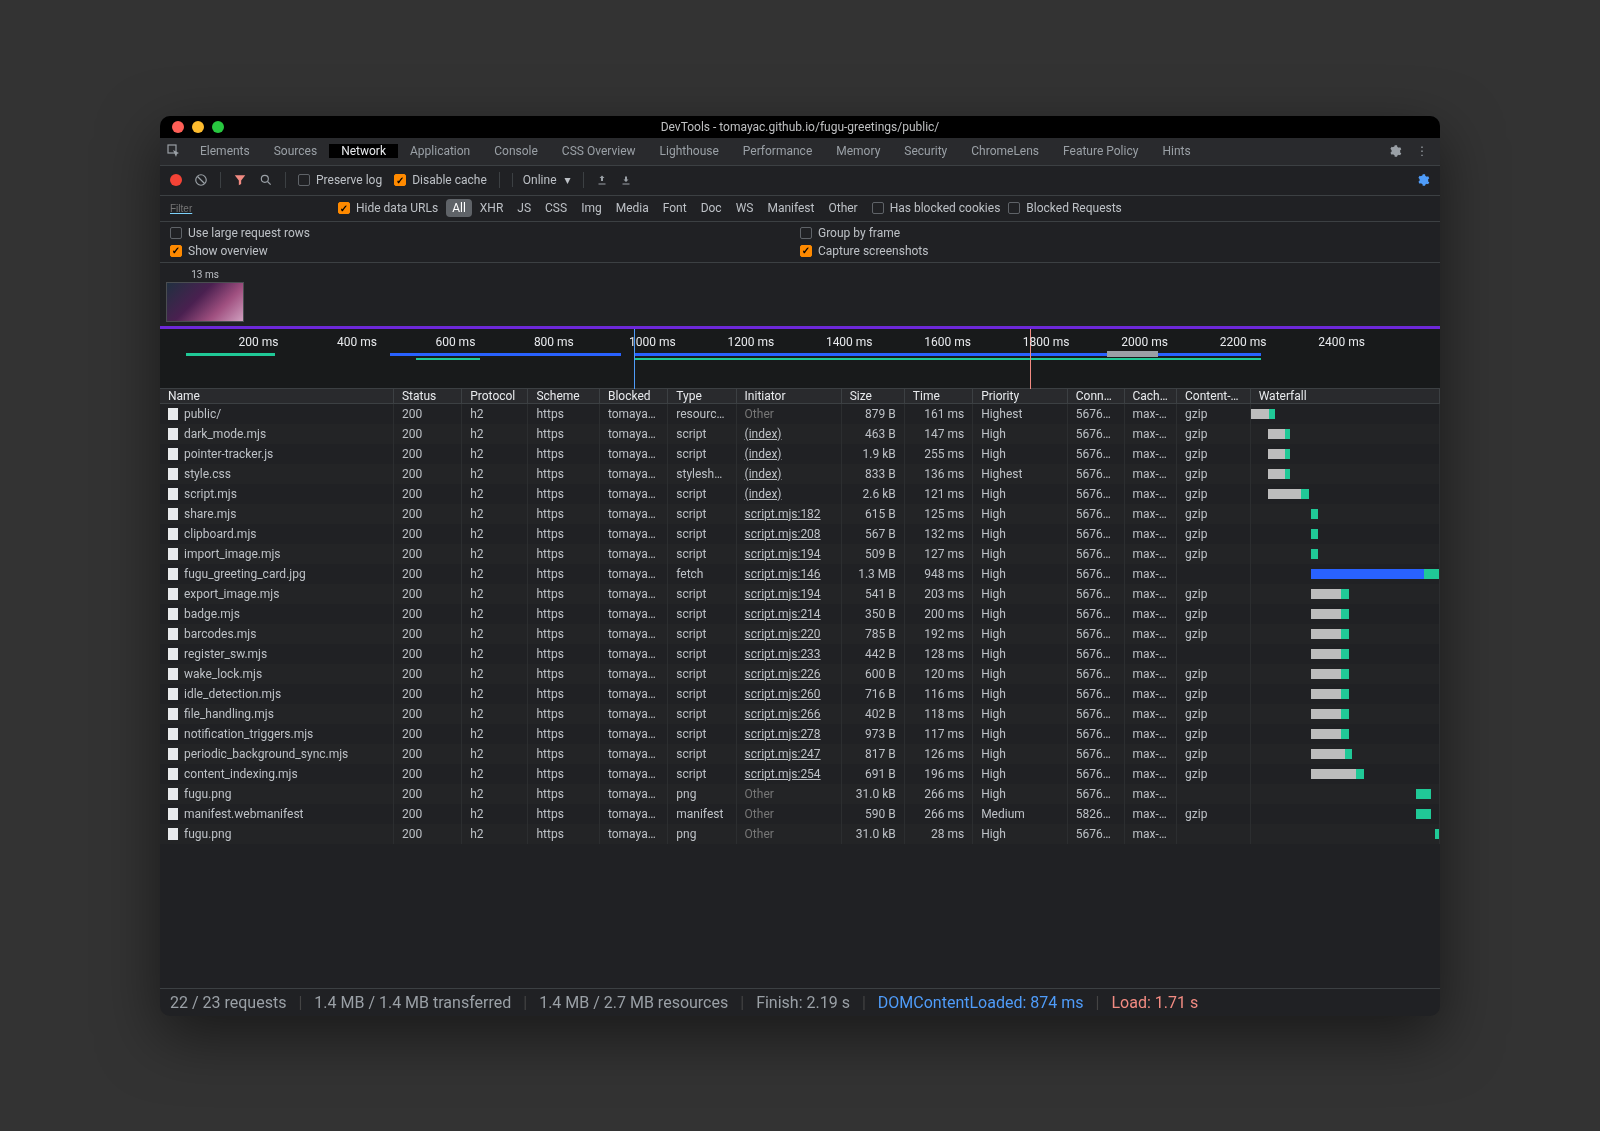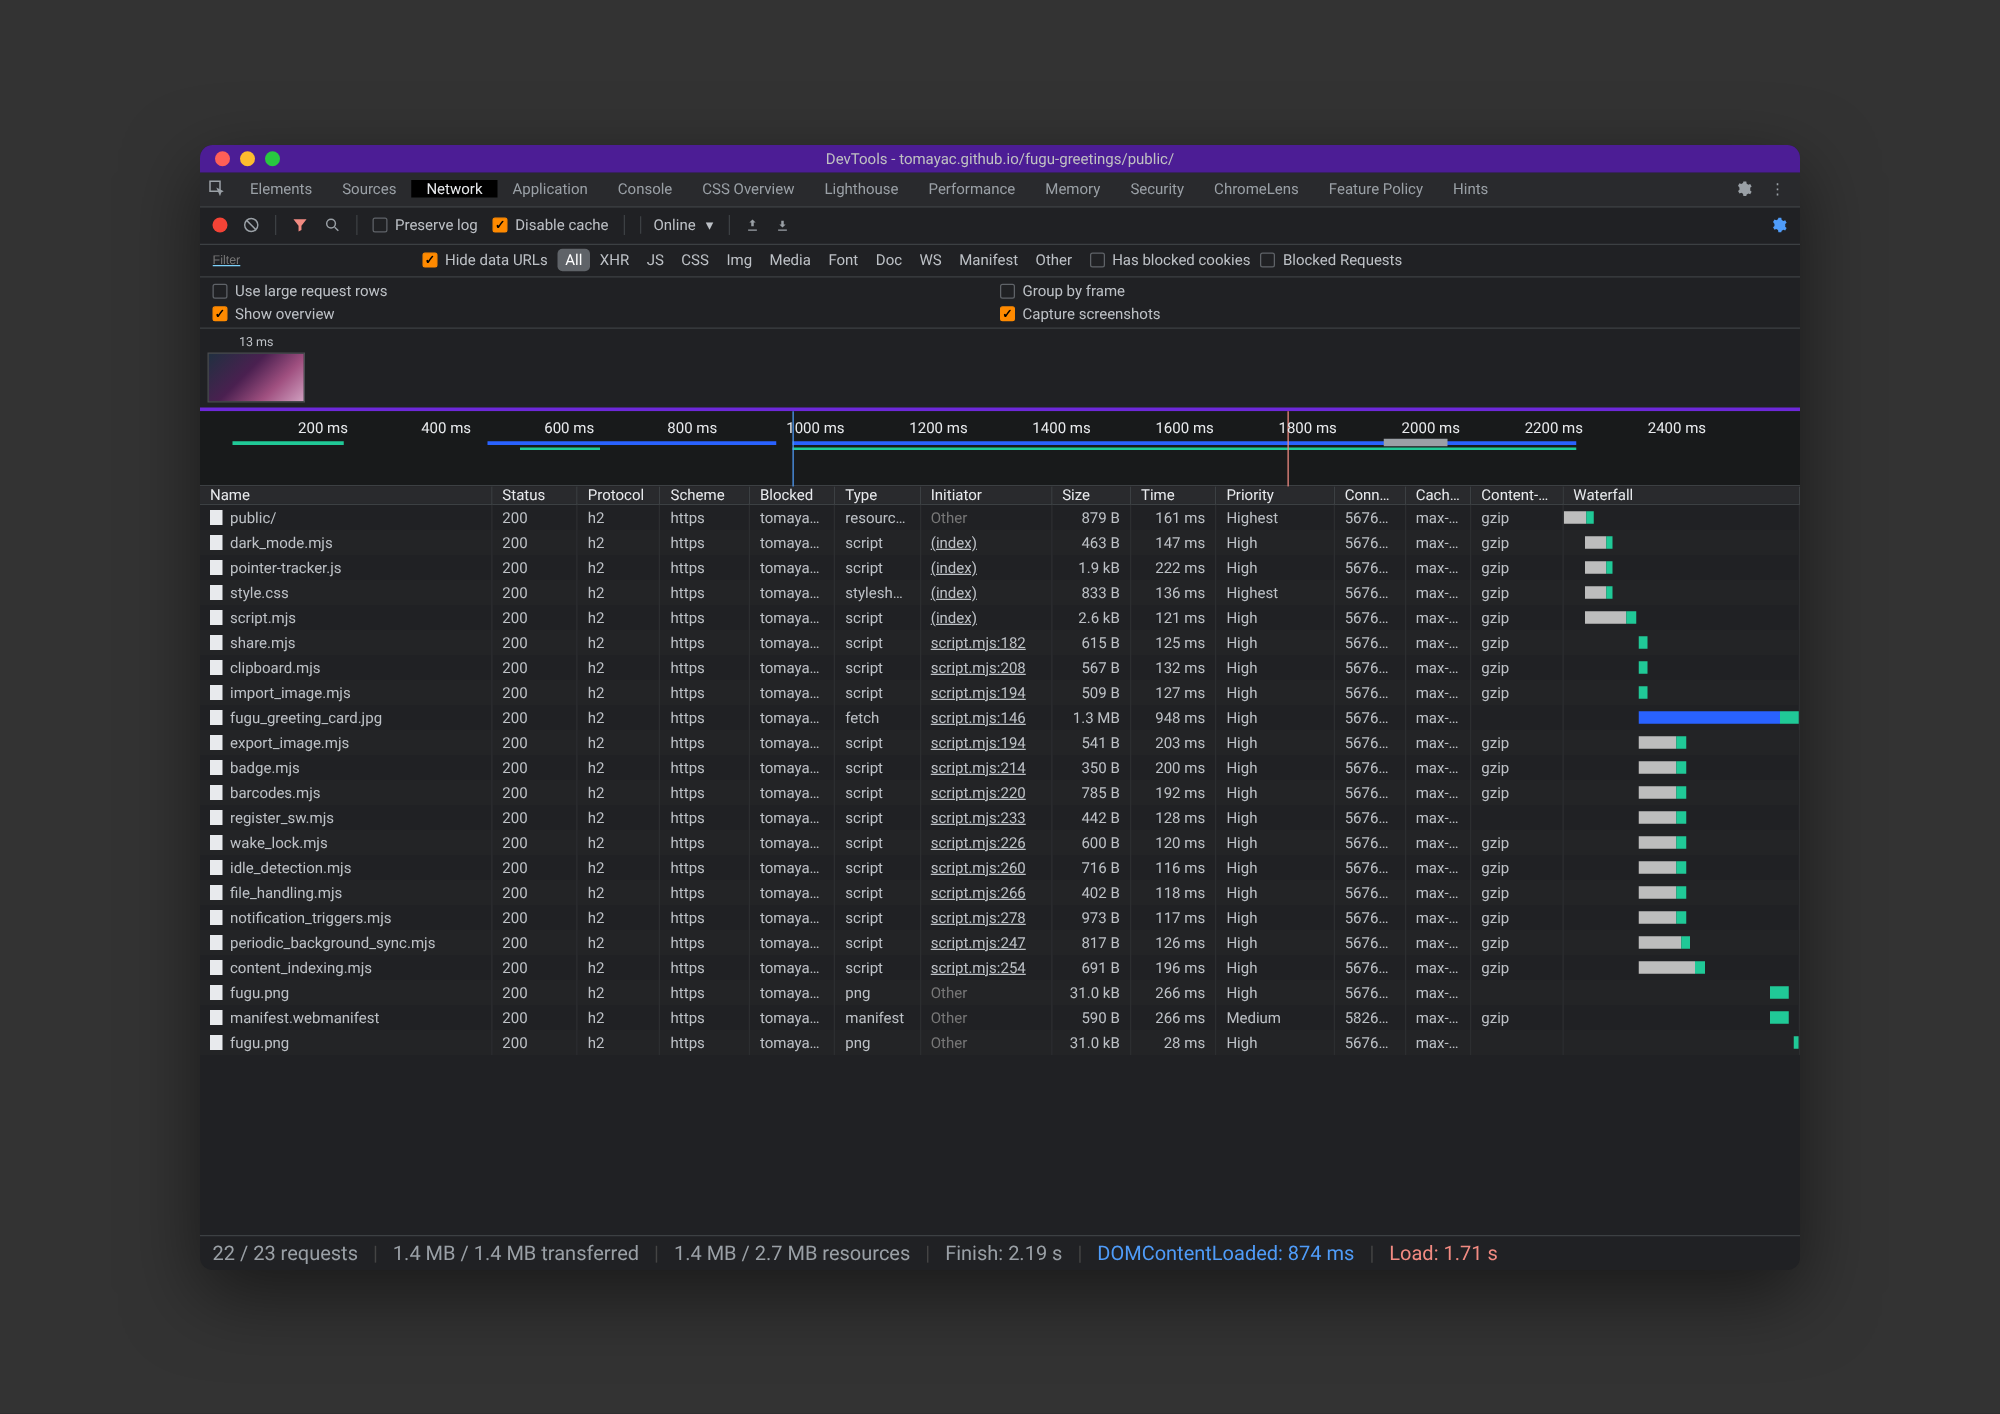--- a/index.html
+++ b/index.html
@@ -18,21 +18,21 @@
     border-radius: 10px;
     overflow: hidden;
     display: flex;
     flex-direction: column;
     box-shadow: 0 20px 60px rgba(0,0,0,0.5);
     color: #e8eaed;
     font-size: 12px;
   }
   .titlebar {
     height: 22px;
-    background: #4c1d95;
+    background: #000000;
     display: flex;
     align-items: center;
     position: relative;
     flex-shrink: 0;
   }
   .traffic-lights { display: flex; gap: 8px; padding-left: 12px; }
   .dot { width: 12px; height: 12px; border-radius: 50%; }
   .dot.red { background: #ff5f57; }
   .dot.yellow { background: #febc2e; }
   .dot.green { background: #28c840; }
@@ -391,21 +391,21 @@
           </tr>
           <tr>
             <td><span class="file-icon"></span>pointer-tracker.js</td>
             <td>200</td>
             <td>h2</td>
             <td>https</td>
             <td>tomayac…</td>
             <td>script</td>
             <td><span class="initiator-link">(index)</span></td>
             <td class="num">1.9 kB</td>
-            <td class="num">222 ms</td>
+            <td class="num">255 ms</td>
             <td>High</td>
             <td>567671</td>
             <td>max-…</td>
             <td>gzip</td>
             <td class="waterfall-cell">
               <div class="wf" style="left: 9%; width: 100%;">
                 <div class="conn" style="left: 0%; width: 9%;"></div>
                 <div class="load" style="left: 9%; width: 3%;"></div>
               </div>
             </td>

